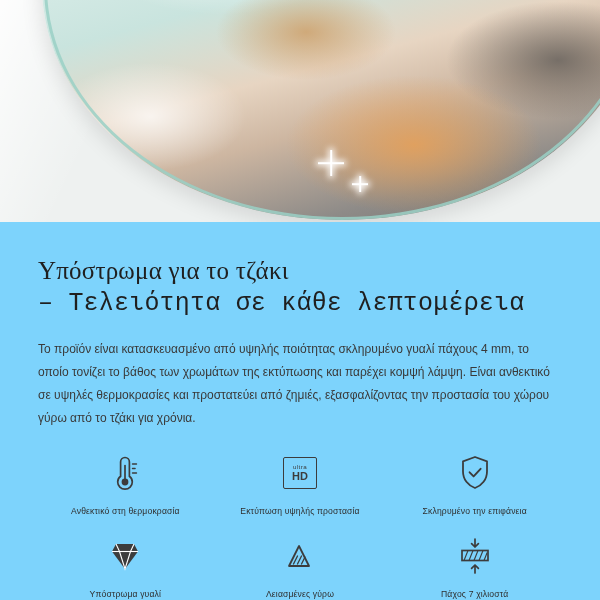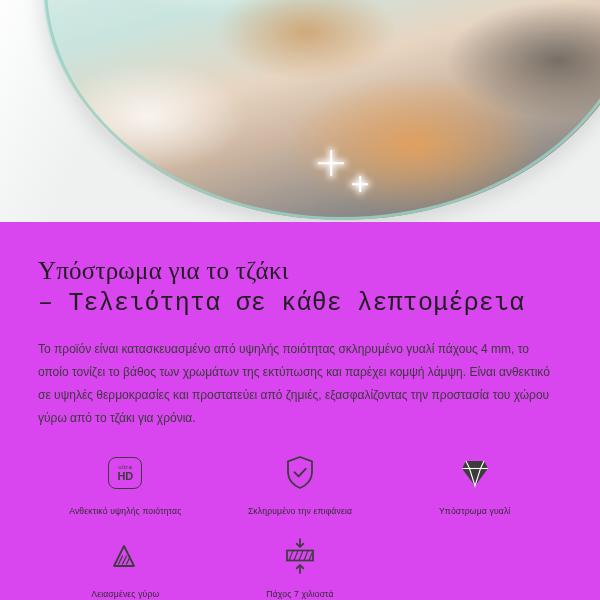--- a/index.html
+++ b/index.html
@@ -11,21 +11,21 @@
     height: 600px;
     overflow: hidden;
     background: #ffffff;
     font-family: "Liberation Sans", sans-serif;
     color: #2a2a2a;
   }
   .page {
     position: relative;
     width: 600px;
     height: 600px;
-    background: #d946ef;
+    background: #7dd3fc;
     overflow: hidden;
   }
 
   
   .hero {
     position: relative;
     width: 600px;
     height: 222px;
     background: #f2f2f2;
     overflow: hidden;
@@ -153,21 +153,21 @@
   .feature-label {
     font-size: 8.6px;
     color: #2e2e2e;
     line-height: 1.3;
     letter-spacing: 0.15px;
   }
   .hd-badge {
     width: 32px;
     height: 30px;
     border: 1.6px solid #3c3c3c;
-    border-radius: 8px;
+    border-radius: 2px;
     display: flex;
     flex-direction: column;
     align-items: center;
     justify-content: center;
     line-height: 1;
   }
   .hd-badge .u { font-size: 6.2px; letter-spacing: 0.4px; color:#3c3c3c; }
   .hd-badge .hd { font-size: 11px; font-weight: bold; color:#3c3c3c; margin-top: 1px; }
 </style>
 </head>
@@ -189,29 +189,40 @@
 
     <h1 class="headline">
       <span>Υπόστρωμα για το τζάκι</span>
       <span class="l2">– Τελειότητα σε κάθε λεπτομέρεια</span>
     </h1>
 
     <p class="body-text">Το προϊόν είναι κατασκευασμένο από υψηλής ποιότητας σκληρυμένο γυαλί πάχους 4 mm, το οποίο τονίζει το βάθος των χρωμάτων της εκτύπωσης και παρέχει κομψή λάμψη. Είναι ανθεκτικό σε υψηλές θερμοκρασίες και προστατεύει από ζημιές, εξασφαλίζοντας την προστασία του χώρου γύρω από το τζάκι για χρόνια.</p>
 
     <div class="features">
 
+      <div class="feature">
+        <div class="feature-icon">
+          <svg width="40" height="42" viewBox="0 0 40 42" fill="none" xmlns="http://www.w3.org/2000/svg">
+            <path d="M20 5.5c-2.5 0-4.4 2-4.4 4.4v14.3c-1.8 1.3-2.9 3.4-2.9 5.7 0 4 3.3 7.3 7.3 7.3s7.3-3.3 7.3-7.3c0-2.3-1.1-4.4-2.9-5.7V9.9c0-2.4-1.9-4.4-4.4-4.4z" stroke="#3c3c3c" stroke-width="1.7" fill="none"></path>
+            <path d="M20 13.5v14.2" stroke="#3c3c3c" stroke-width="1.7" stroke-linecap="round"></path>
+            <circle cx="20" cy="30" r="3.4" fill="#3c3c3c"></circle>
+            <path d="M27.5 12h4M27.5 16.5h2.6M27.5 21h4" stroke="#3c3c3c" stroke-width="1.4" stroke-linecap="round"></path>
+          </svg>
+        </div>
+        <div class="feature-label">Ανθεκτικό στη θερμοκρασία</div>
+      </div>
 
       <div class="feature">
         <div class="feature-icon">
           <div class="hd-badge">
             <span class="u">ultra</span>
             <span class="hd">HD</span>
           </div>
         </div>
-        <div class="feature-label">Ανθεκτικό υψηλής ποιότητας</div>
+        <div class="feature-label">Εκτύπωση υψηλής προστασία</div>
       </div>
 
       <div class="feature">
         <div class="feature-icon">
           <svg width="40" height="42" viewBox="0 0 40 42" fill="none" xmlns="http://www.w3.org/2000/svg">
             <path d="M20 5l12 4.3v10.1c0 8-5.1 14.2-12 16.6-6.9-2.4-12-8.6-12-16.6V9.3L20 5z" stroke="#3c3c3c" stroke-width="1.8" fill="none" stroke-linejoin="round"></path>
             <path d="M14.6 20.3l4 4.1 7-7.6" stroke="#3c3c3c" stroke-width="1.9" stroke-linecap="round" stroke-linejoin="round" fill="none"></path>
           </svg>
         </div>
         <div class="feature-label">Σκληρυμένο την επιφάνεια</div>

